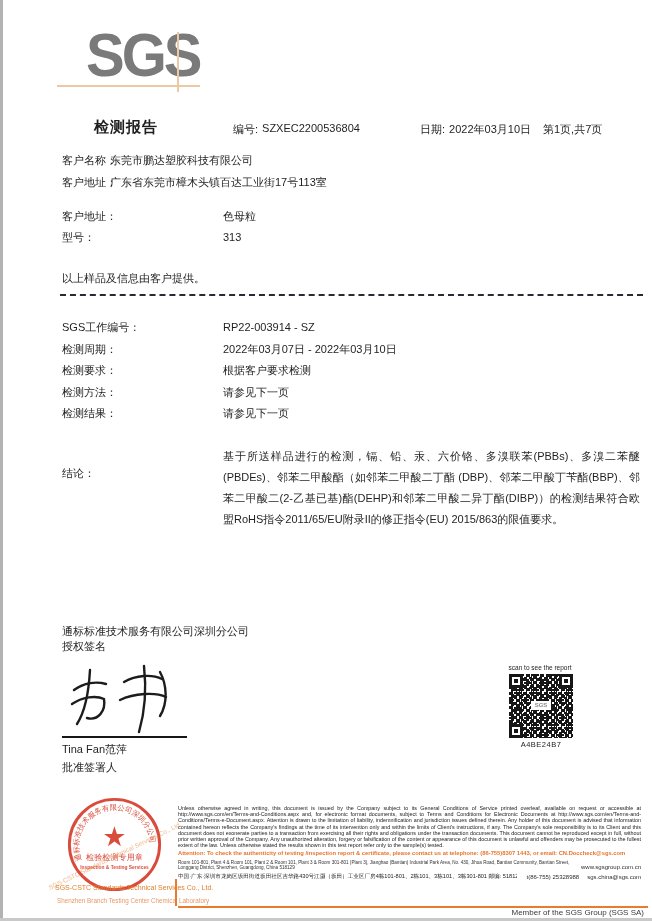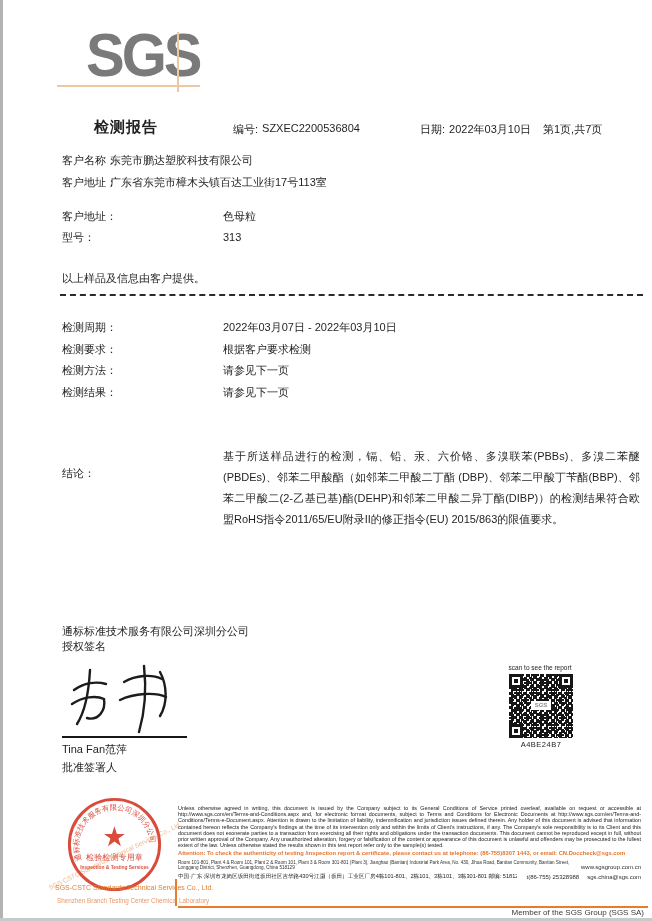--- a/index.html
+++ b/index.html
@@ -124,20 +124,24 @@
     <div class="frow">
       <span class="lblw">型号：</span>
       <span class="val">313</span>
     </div>
   </div>
 
   <div class="abs note">以上样品及信息由客户提供。</div>
   <div class="abs dash-sep"></div>
 
   <div class="abs work-group">
+    <div class="frow">
+      <span class="lblw">SGS工作编号：</span>
+      <span class="val">RP22-003914 - SZ</span>
+    </div>
     <div class="frow">
       <span class="lblw">检测周期：</span>
       <span class="val">2022年03月07日 - 2022年03月10日</span>
     </div>
     <div class="frow">
       <span class="lblw">检测要求：</span>
       <span class="val">根据客户要求检测</span>
     </div>
     <div class="frow">
       <span class="lblw">检测方法：</span>

